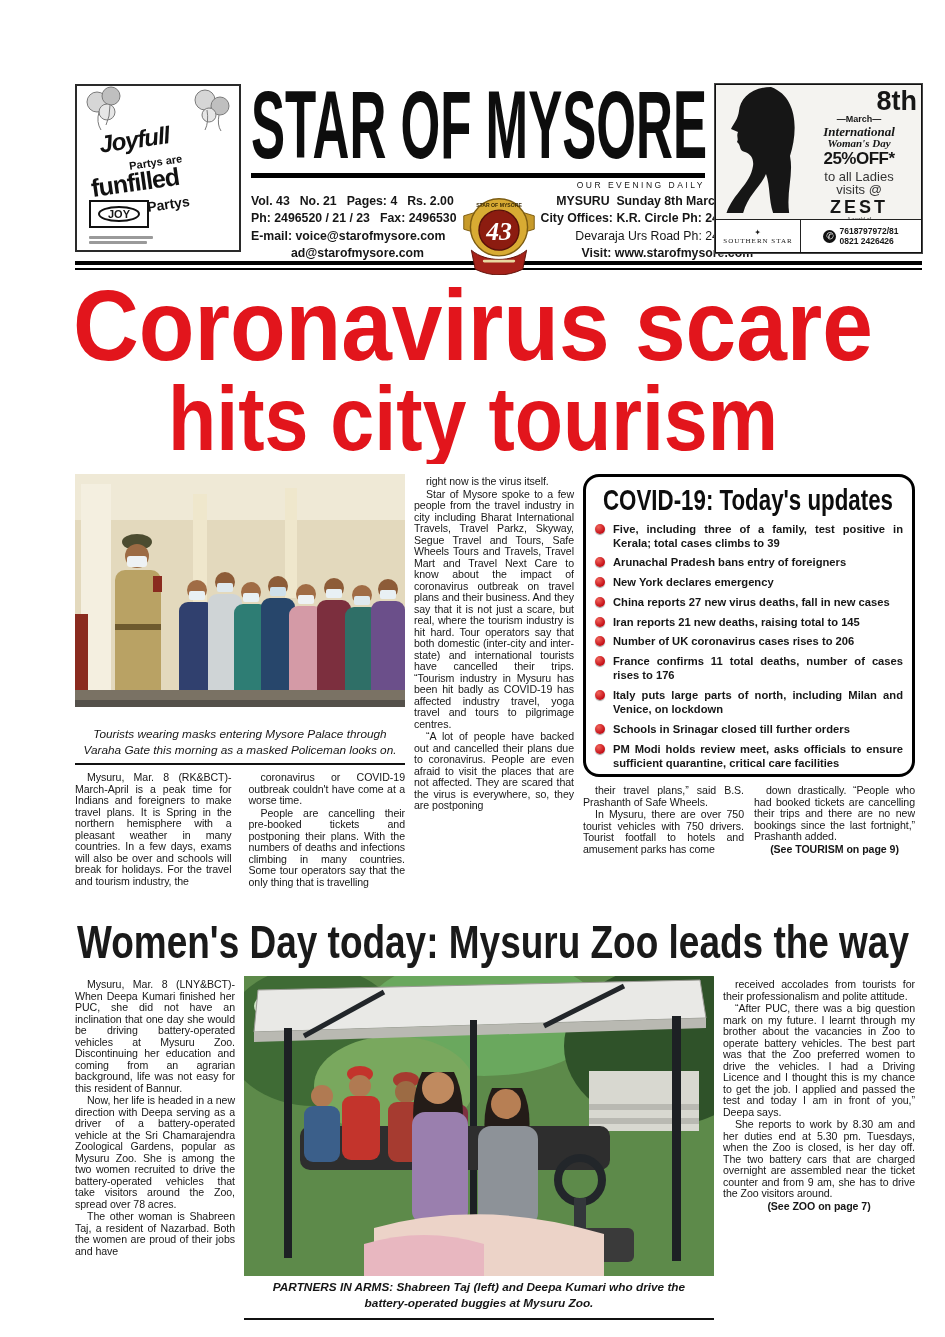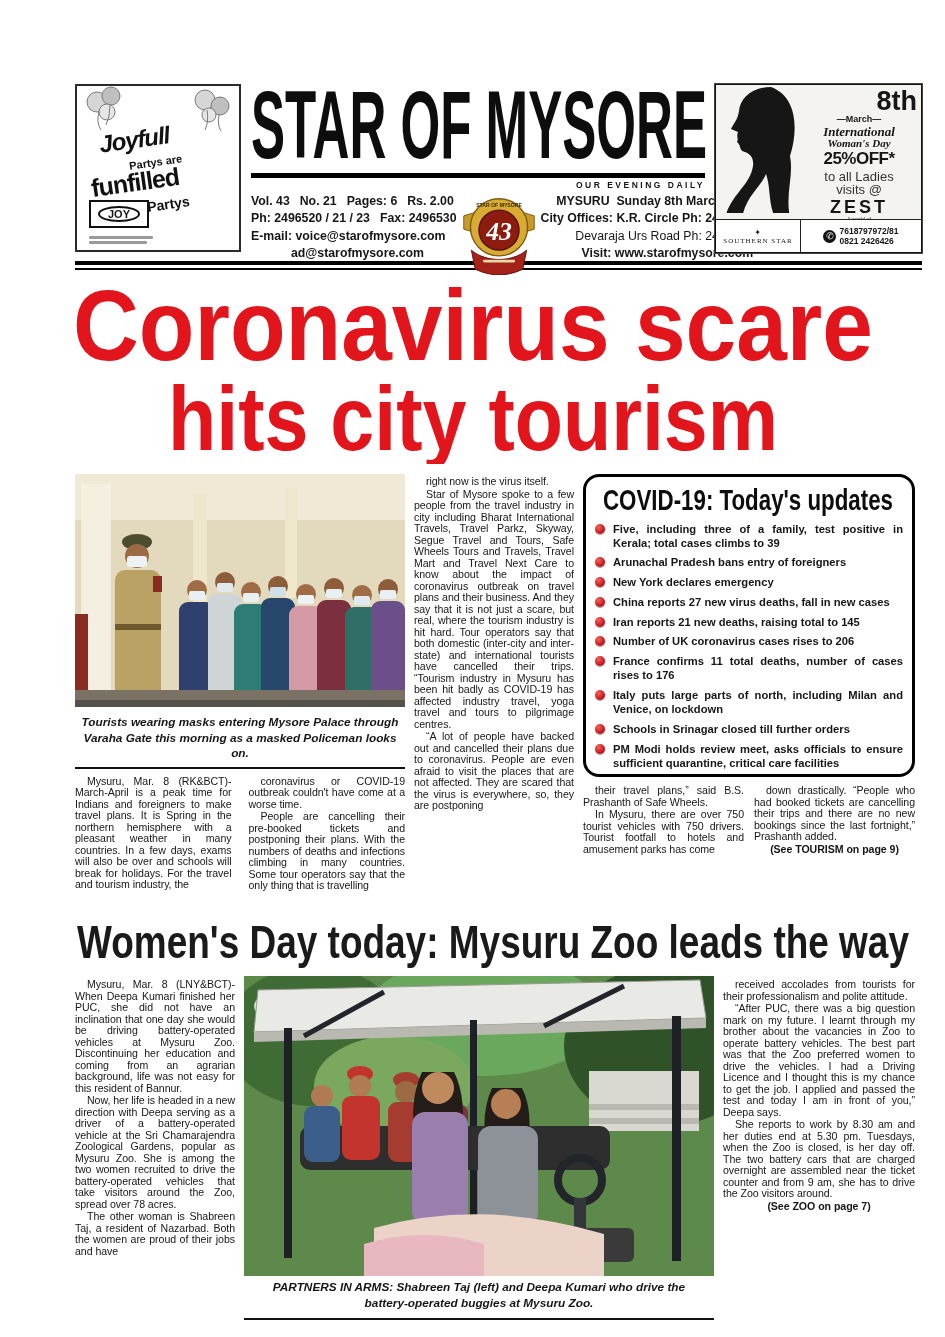--- a/index.html
+++ b/index.html
@@ -14,21 +14,21 @@
   .w3{top:82px;left:14px;font-size:25px;letter-spacing:-1px;}
   .w4{top:110px;left:70px;font-size:14px;}
   .joylogo{position:absolute;left:12px;bottom:22px;width:56px;height:24px;border:2px solid #111;display:flex;align-items:center;justify-content:center;}
   .joylogo i{border:2px solid #111;border-radius:50%;padding:0 8px;font-style:normal;font-weight:bold;font-size:11px;}
   .microbar{background:#9a9a9a;height:3px;border-radius:1px;}
   .joy-fine{position:absolute;left:12px;bottom:6px;width:70px;}
   .joy-fine .microbar{margin-top:2px;}
   .mast-center{flex:1;min-width:0;}
   .title-svg{display:block;width:460px;height:88px;}
   .mast-rule{height:5px;background:#000;margin-top:1px;}
-  .evening{text-align:right;font-size:8.5px;font-weight:bold;letter-spacing:2.5px;margin:2px 0 3px;}
+  .evening{text-align:right;font-size:8.5px;font-weight:normal;letter-spacing:2.5px;margin:2px 0 3px;}
   .info-row{display:flex;align-items:flex-start;}
   .info-left{flex:1;font-size:12.3px;line-height:1.42;font-weight:bold;white-space:nowrap;}
   .info-left .sp{margin-right:10px;}
   .info-left .center{padding-left:40px;}
   .seal{width:80px;height:84px;flex:none;margin:-2px 2px 0;}
   .info-right{flex:1;text-align:right;font-size:12.3px;line-height:1.42;white-space:nowrap;}
   .info-right .b{font-weight:bold;}
   .ad-zest{width:205px;height:167px;flex:none;border:1.5px solid #111;outline:1px solid #444;position:relative;background:#f4f3f0;overflow:hidden;}
   .zsil{position:absolute;left:0;top:0;height:128px;width:92px;}
   .ztxt{position:absolute;right:4px;top:2px;width:116px;text-align:center;line-height:1.05;}
@@ -52,21 +52,21 @@
   
   .main-headline{text-align:center;padding-top:4px;}
   .main-headline svg{display:block;margin:0 auto;}
   
   .article1{display:flex;gap:9px;margin:10px 30px 0 75px;height:438px;overflow:hidden;}
   .coltext{font-size:10.6px;line-height:11.5px;text-align:justify;letter-spacing:-0.05px;}
   .coltext p{margin:0 0 1px;text-indent:12px;}
   .see{font-weight:bold;text-align:center;text-indent:0 !important;}
   .leftwrap{width:330px;flex:none;}
   .photo1{display:block;width:330px;height:233px;}
-  .caption{font-size:11.8px;font-weight:bold;font-style:italic;text-align:center;line-height:1.32;padding:8px 0 5px;border-bottom:2.5px solid #111;}
+  .caption{font-size:11.8px;font-weight:normal;font-style:italic;text-align:center;line-height:1.32;padding:20px 0 5px;border-bottom:2.5px solid #111;}
   .cols2{display:flex;gap:17px;padding-top:7px;}
   .cols2 .coltext{flex:1;min-width:0;}
   .col3{width:160px;flex:none;padding-top:2px;}
   .rightcol{flex:1;min-width:0;}
   .covid{border:3px solid #000;border-radius:16px;padding:7px 9px 4px;background:#fff;}
   .covid-title-svg{display:block;width:100%;height:32px;}
   .citem{display:flex;gap:8px;margin-top:5.5px;font-size:11.2px;font-weight:bold;line-height:1.27;text-align:justify;}
   .cdot{width:10px;height:10px;border-radius:50%;flex:none;margin-top:2px;
         background:radial-gradient(circle at 35% 30%,#f0645a,#c40d16 70%);box-shadow:0 1px 1px rgba(0,0,0,.4);}
   .belowbox{display:flex;gap:10px;margin-top:8px;}
@@ -114,21 +114,21 @@
     </div>
 
     <div class="mast-center">
       <svg class="title-svg" viewBox="0 0 460 88">
         <text x="0" y="74" font-size="96" font-weight="bold" fill="#0d0d0d" font-family="Liberation Sans, sans-serif" textLength="456" lengthAdjust="spacingAndGlyphs">STAR OF MYSORE</text>
       </svg>
       <div class="mast-rule"></div>
       <div class="evening">OUR EVENING DAILY</div>
       <div class="info-row">
         <div class="info-left">
-          <div><span class="sp">Vol. 43</span><span class="sp">No. 21</span><span class="sp">Pages: 6</span><span>Rs. 2.00</span></div>
+          <div><span class="sp">Vol. 43</span><span class="sp">No. 21</span><span class="sp">Pages: 4</span><span>Rs. 2.00</span></div>
           <div><span class="sp">Ph: 2496520 / 21 / 23</span><span>Fax: 2496530</span></div>
           <div>E-mail: voice@starofmysore.com</div>
           <div class="center">ad@starofmysore.com</div>
         </div>
         <svg class="seal" viewBox="0 0 84 88">
           <path d="M5,26 L25,20 L25,46 L5,40 Z" fill="#c79a2a" stroke="#7c5c12"></path>
           <path d="M79,26 L59,20 L59,46 L79,40 Z" fill="#c79a2a" stroke="#7c5c12"></path>
           <circle cx="42" cy="38" r="30" fill="#d8ab33" stroke="#7c5c12" stroke-width="1.5"></circle>
           <text x="42" y="17" font-size="5.4" font-weight="bold" text-anchor="middle" fill="#3a2a05" font-family="Liberation Sans, sans-serif">STAR OF MYSORE</text>
           <circle cx="42" cy="41" r="21" fill="#8c1c10" stroke="#57100a" stroke-width="1.5"></circle>

